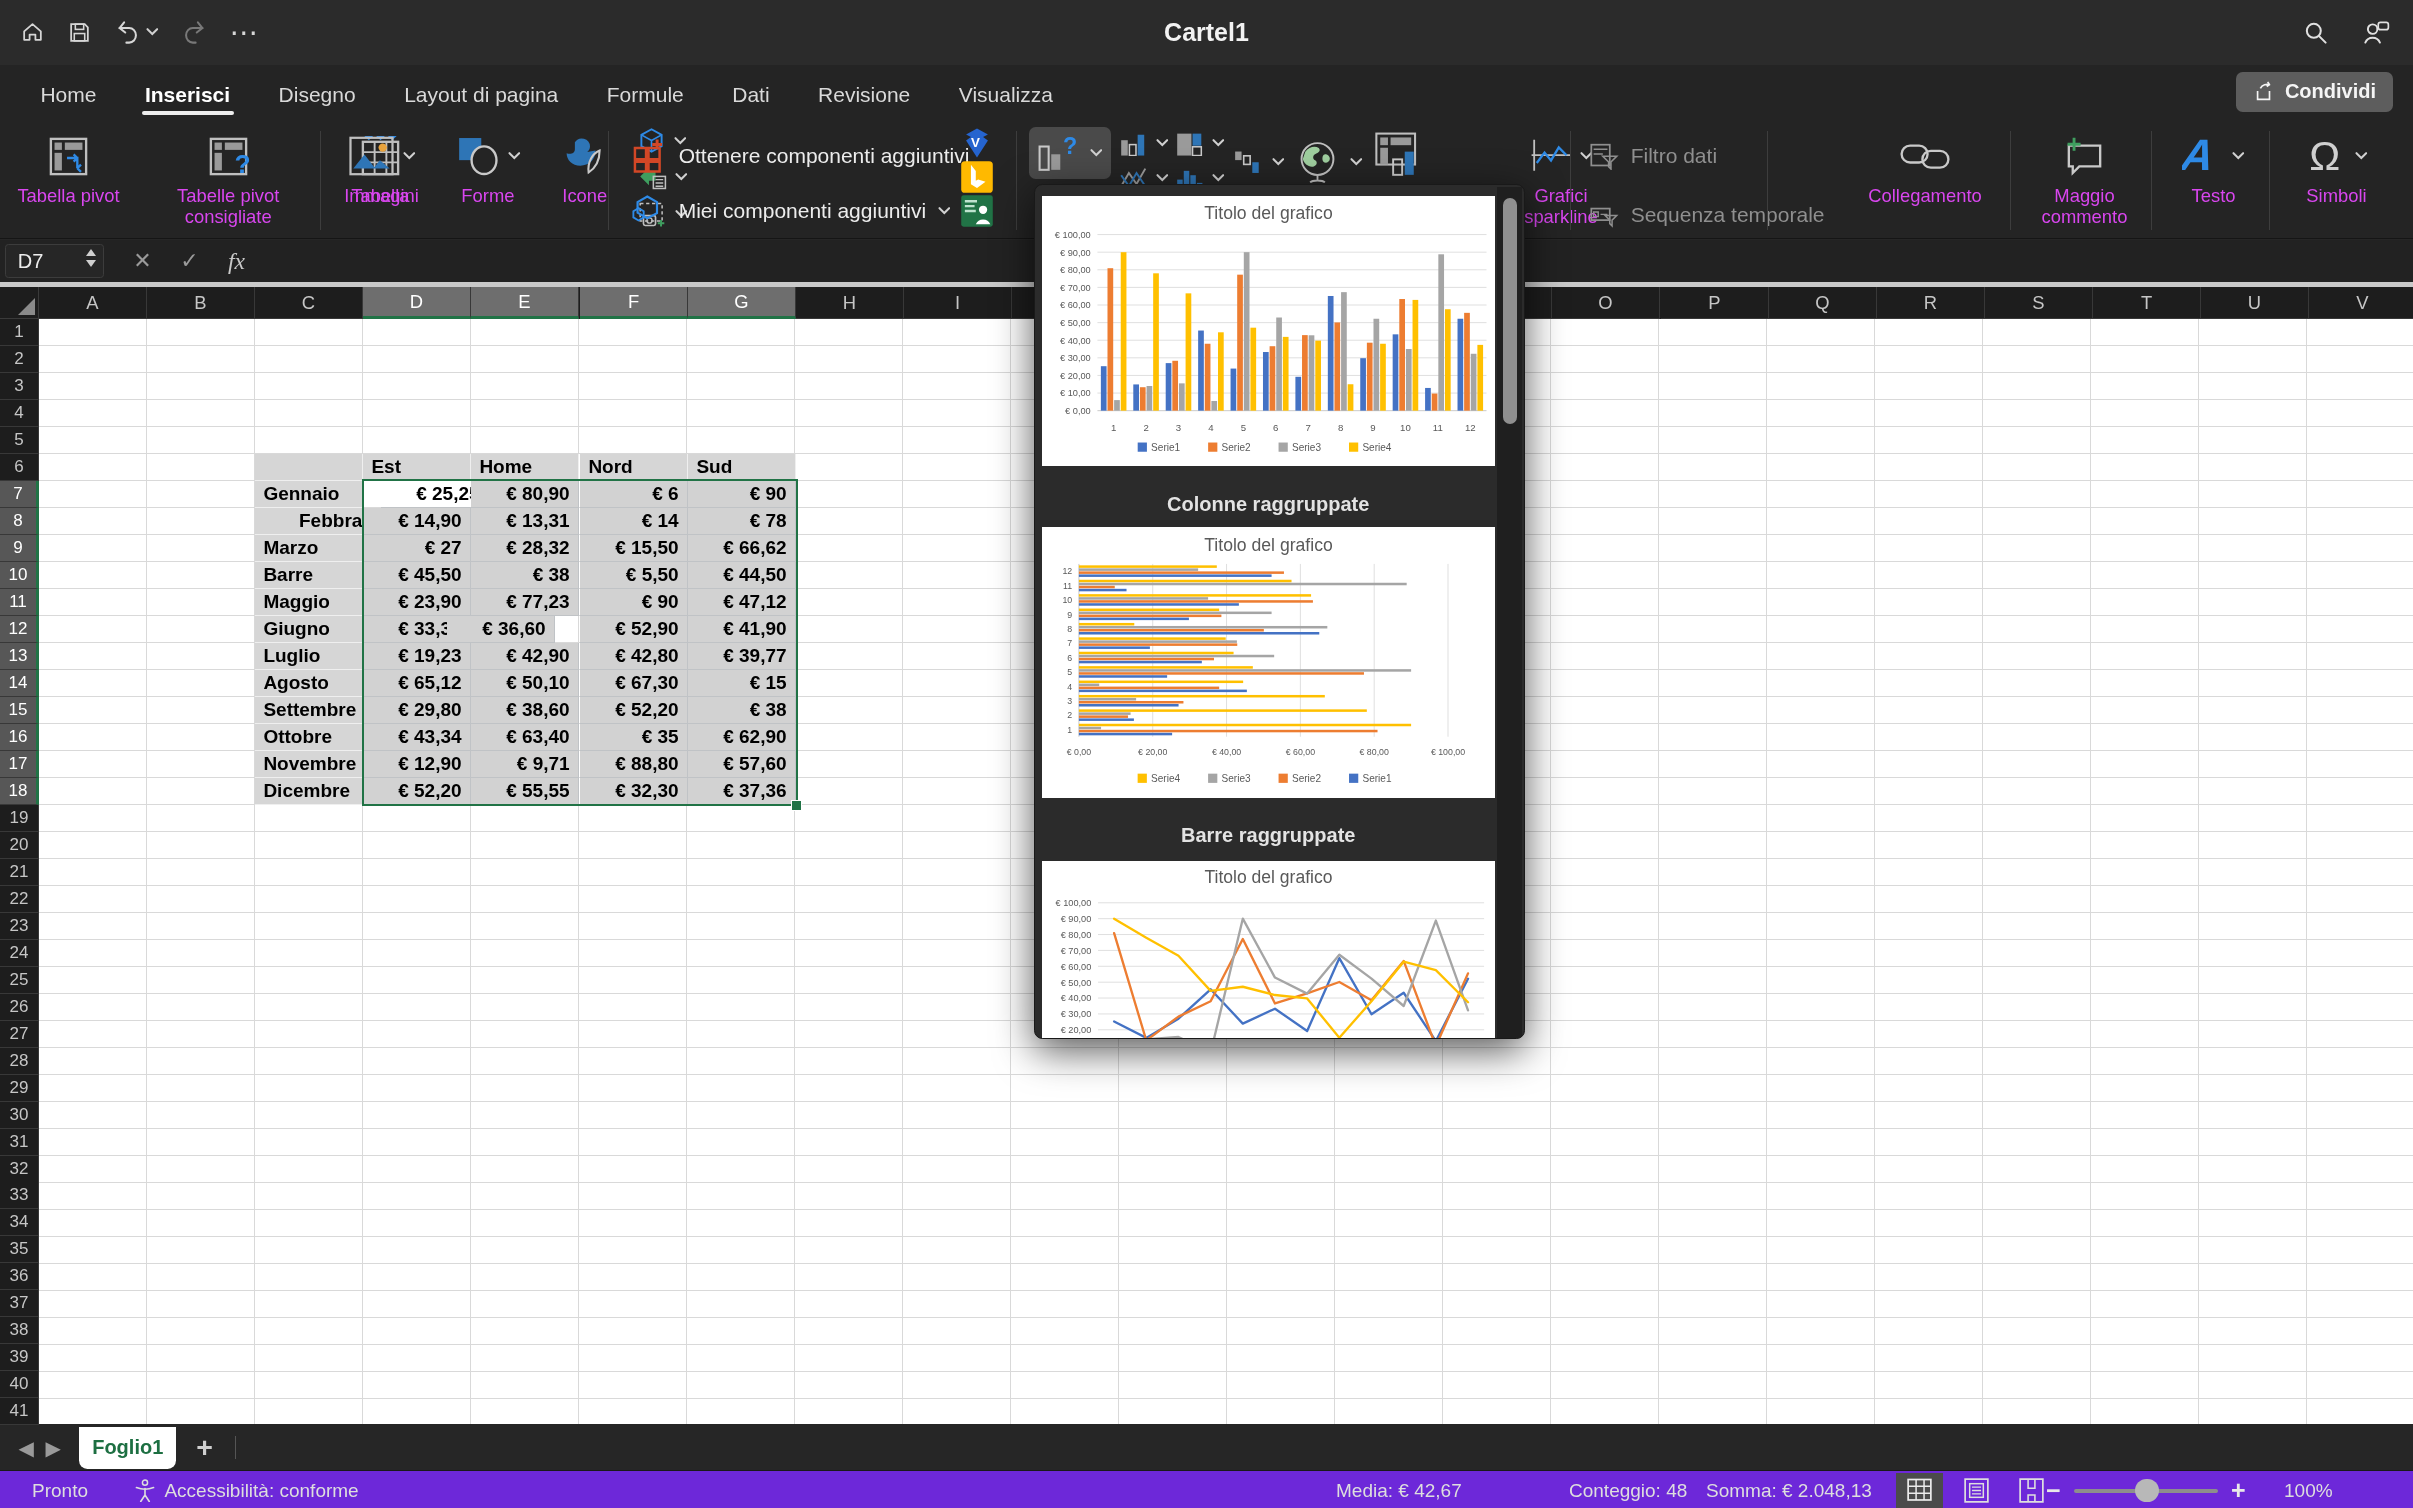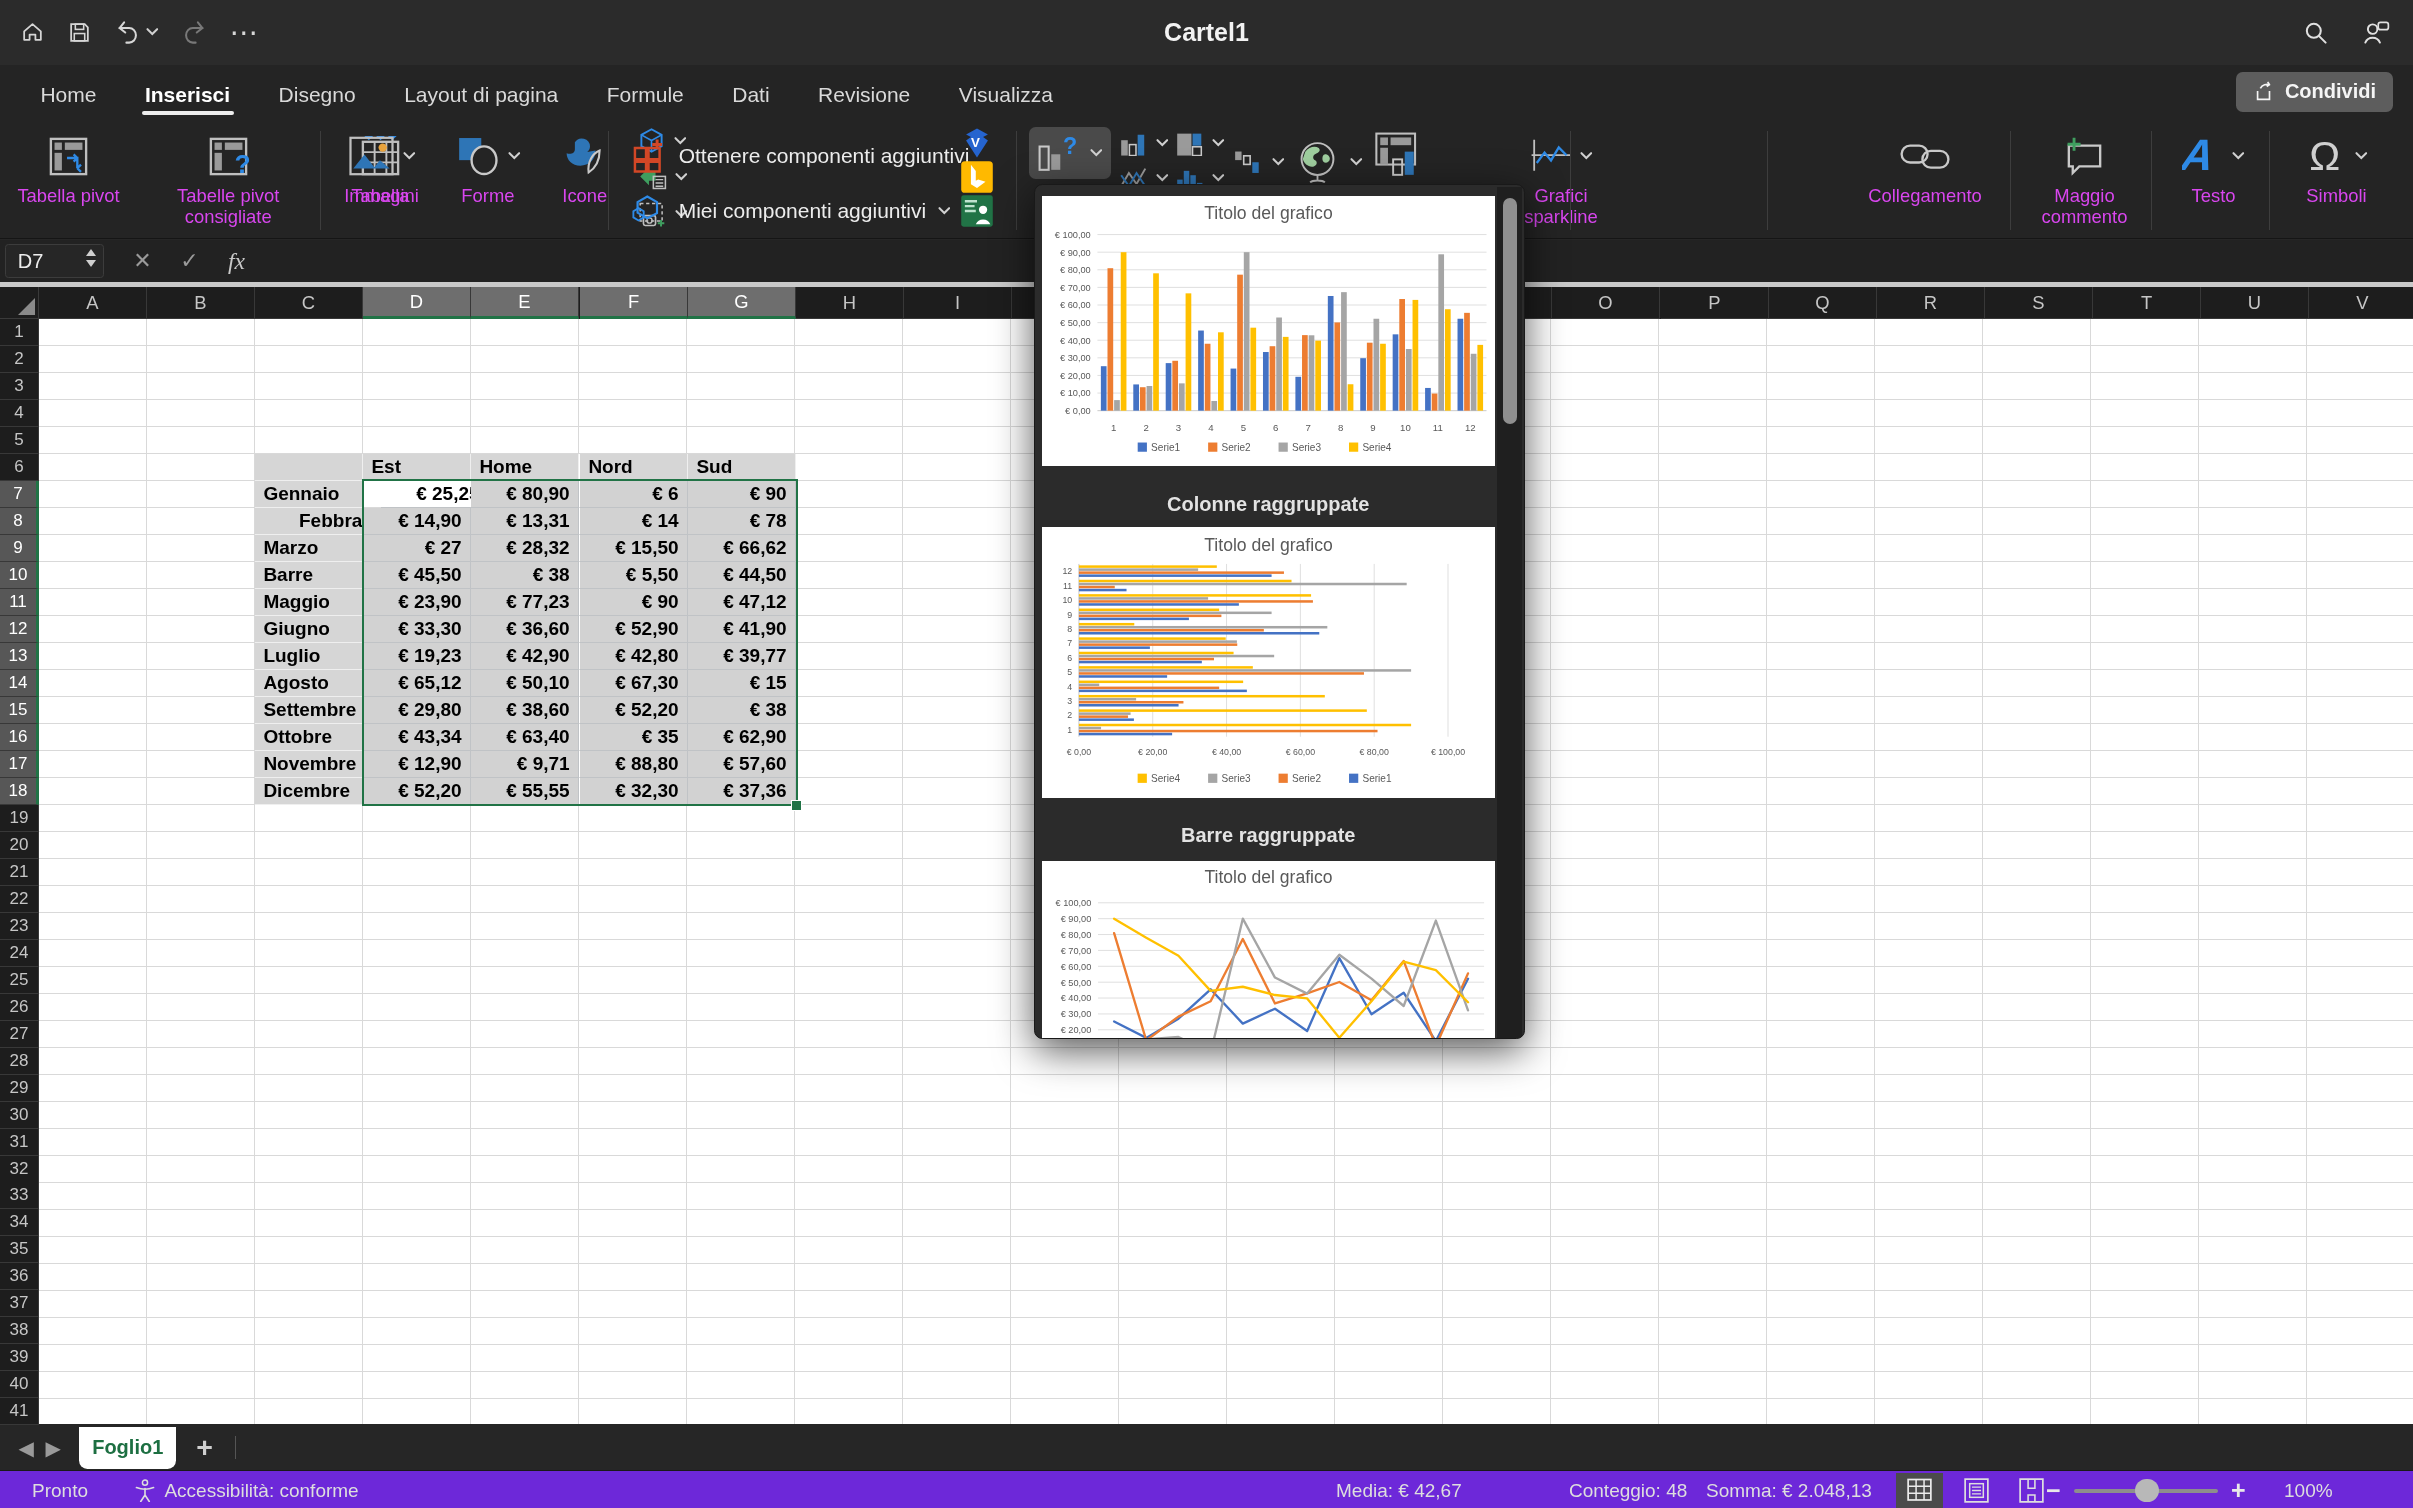--- a/index.html
+++ b/index.html
@@ -424,20 +424,38 @@
           </svg>
         <svg class="chev" viewBox="0 0 15 10" width="12.6" height="8.4">
             <use href="#chv"></use>
           </svg>
         </div>
       <div class="blabel">Grafici sparkline</div>
     </div>
   </div>
   <div class="vdiv" style="left:1570px"></div>
 
+  <div class="rgroup" style="left:1589px;flex-direction:column;gap:15px;padding-top:10px">
+    <div class="ghost">
+      <svg width="30" height="28.5" viewBox="0 0 26 24">
+          <rect x="2" y="2" width="16" height="18" fill="none" stroke="#8f8f8f" stroke-width="1.5"></rect>
+          <path d="M4 6h12M4 10h8" stroke="#8f8f8f" stroke-width="1.3"></path>
+          <path d="M12 12h12l-5 5v6l-2-2v-4z" fill="none" stroke="#8f8f8f" stroke-width="1.4"></path>
+        </svg>
+      <span>Filtro dati</span>
+    </div>
+    <div class="ghost">
+      <svg width="30" height="25" viewBox="0 0 26 20">
+          <rect x="2" y="4" width="16" height="10" fill="none" stroke="#8f8f8f" stroke-width="1.5"></rect>
+          <path d="M4 7h4v4H4zM10 9h6" stroke="#8f8f8f" stroke-width="1.2" fill="none"></path>
+          <path d="M14 10h10l-4 4v5l-2-2v-3z" fill="none" stroke="#8f8f8f" stroke-width="1.3"></path>
+        </svg>
+      <span>Sequenza temporale</span>
+    </div>
+  </div>
   <div class="vdiv" style="left:1767px"></div>
 
   <div class="rgroup" style="left:1854px">
     <div class="bigbtn" style="width:142px">
       <div class="ibox">
         <svg width="52" height="44" viewBox="0 0 40 32">
             <rect x="2" y="8" width="20" height="13" rx="6.5" fill="none" stroke="#c9c9c9" stroke-width="1.8"></rect>
             <rect x="18" y="12" width="20" height="13" rx="6.5" fill="none" stroke="#c9c9c9" stroke-width="1.8"></rect>
           </svg>
         </div>
@@ -598,21 +616,21 @@
       <div class="tcell val" style="left: 432px; top: 243px; width: 108px; height: 27px;">€ 38</div>
       <div class="tcell val" style="left: 541px; top: 243px; width: 108px; height: 27px;">€ 5,50</div>
       <div class="tcell val" style="left: 649px; top: 243px; width: 108px; height: 27px;">€ 44,50</div>
       <div class="tcell mon" style="left: 216px; top: 270px; width: 108px; height: 27px;">Maggio</div>
       <div class="tcell val" style="left: 324px; top: 270px; width: 108px; height: 27px;">€ 23,90</div>
       <div class="tcell val" style="left: 432px; top: 270px; width: 108px; height: 27px;">€ 77,23</div>
       <div class="tcell val" style="left: 541px; top: 270px; width: 108px; height: 27px;">€ 90</div>
       <div class="tcell val" style="left: 649px; top: 270px; width: 108px; height: 27px;">€ 47,12</div>
       <div class="tcell mon" style="left: 216px; top: 297px; width: 108px; height: 27px;">Giugno</div>
       <div class="tcell val" style="left: 324px; top: 297px; width: 108px; height: 27px;">€ 33,30</div>
-      <div class="tcell val" style="left: 432px; top: 297px; width: 108px; height: 27px; text-align: center;">€ 36,60</div>
+      <div class="tcell val" style="left: 408px; top: 297px; width: 108px; height: 27px; text-align: center;">€ 36,60</div>
       <div class="tcell val" style="left: 541px; top: 297px; width: 108px; height: 27px;">€ 52,90</div>
       <div class="tcell val" style="left: 649px; top: 297px; width: 108px; height: 27px;">€ 41,90</div>
       <div class="tcell mon" style="left: 216px; top: 324px; width: 108px; height: 27px;">Luglio</div>
       <div class="tcell val" style="left: 324px; top: 324px; width: 108px; height: 27px;">€ 19,23</div>
       <div class="tcell val" style="left: 432px; top: 324px; width: 108px; height: 27px;">€ 42,90</div>
       <div class="tcell val" style="left: 541px; top: 324px; width: 108px; height: 27px;">€ 42,80</div>
       <div class="tcell val" style="left: 649px; top: 324px; width: 108px; height: 27px;">€ 39,77</div>
       <div class="tcell mon" style="left: 216px; top: 351px; width: 108px; height: 27px;">Agosto</div>
       <div class="tcell val" style="left: 324px; top: 351px; width: 108px; height: 27px;">€ 65,12</div>
       <div class="tcell val" style="left: 432px; top: 351px; width: 108px; height: 27px;">€ 50,10</div>

